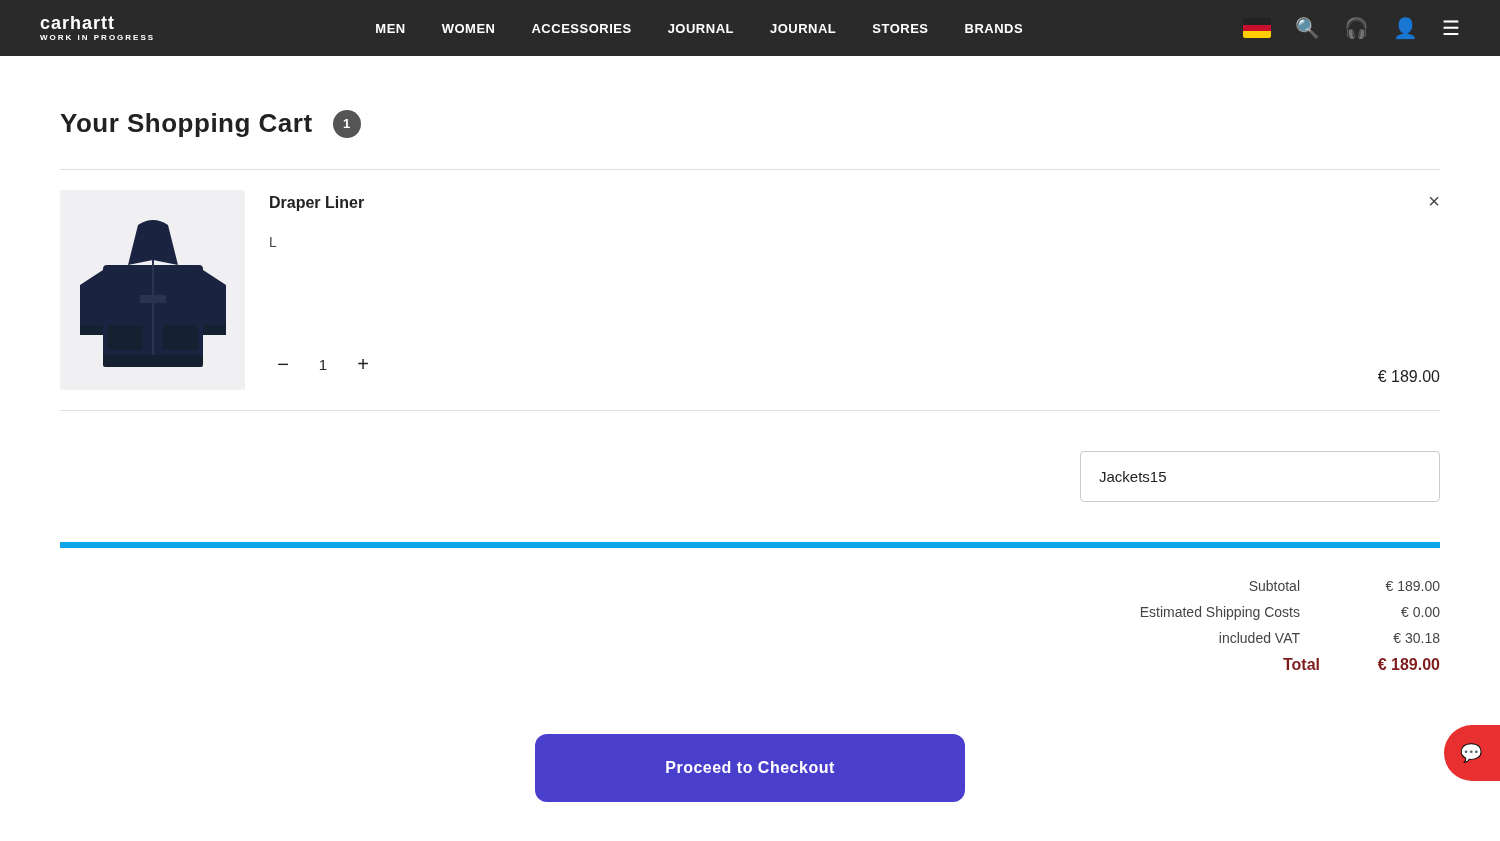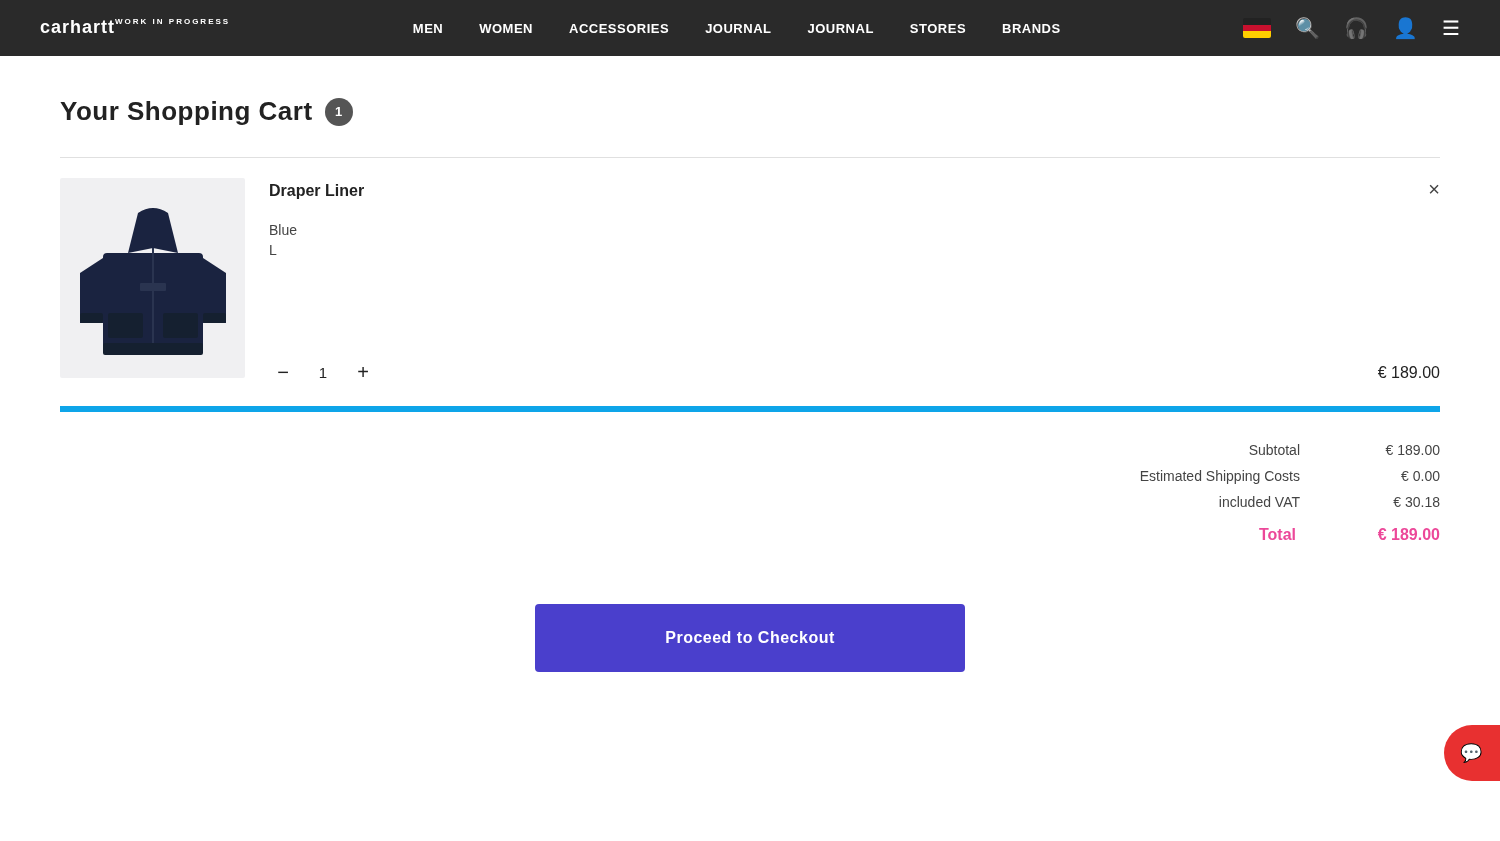--- a/index.html
+++ b/index.html
@@ -9,21 +9,21 @@
     nav {
       background: #2a2a2a;
       display: flex;
       align-items: center;
       justify-content: space-between;
       height: 56px;
       padding: 0 40px;
     }
     .nav-logo {
       display: flex;
-      flex-direction: row;
+      flex-direction: column;
       color: #fff;
       font-size: 13px;
       font-weight: 900;
       letter-spacing: 1px;
       line-height: 1.1;
     }
     .nav-logo .logo-main { font-size: 18px; }
     .nav-logo .logo-sub { font-size: 8px; letter-spacing: 2px; font-weight: 700; }
     .nav-links {
       display: flex;
@@ -62,21 +62,22 @@
     
     .main-content {
       padding: 0 60px;
     }
 
     
     .page-title-section {
       padding: 40px 0 30px 0;
       display: flex;
       align-items: center;
-      gap: 12px;
+      gap: 20px;
+      margin-top: 12px;
     }
     .page-title {
       font-size: 26px;
       font-weight: 700;
       letter-spacing: 0.5px;
     }
     .cart-count-badge {
       background: #555;
       color: #fff;
       border-radius: 50%;
@@ -208,45 +209,44 @@
     }
     .summary-row .summary-label {
       text-align: right;
     }
     .summary-row .summary-value {
       min-width: 80px;
       text-align: right;
     }
     .summary-total-row {
       display: flex;
-      gap: 64px;
+      gap: 40px;
       font-size: 16px;
       font-weight: 700;
-      color: #ec4899;
-      margin-top: 6px;
+      color: #7f1d1d;
     }
     .summary-total-row .total-label {
       text-align: right;
     }
     .summary-total-row .total-value {
       min-width: 80px;
       text-align: right;
     }
 
     
     .checkout-section {
       display: flex;
       justify-content: center;
       padding: 30px 0 50px 0;
     }
     .checkout-btn {
       background: #4a3fcc;
       color: #fff;
       border: none;
-      border-radius: 4px;
+      border-radius: 12px;
       width: 430px;
       height: 68px;
       font-size: 16px;
       font-weight: 600;
       letter-spacing: 0.5px;
       cursor: pointer;
     }
 
     
     .chat-bubble {
@@ -325,32 +325,34 @@
         <rect x="25" y="150" width="100" height="12" rx="2" fill="#152030"></rect>
 
         <rect x="2" y="120" width="23" height="10" rx="2" fill="#152030"></rect>
         <rect x="125" y="120" width="23" height="10" rx="2" fill="#152030"></rect>
 
         <rect x="62" y="90" width="26" height="8" rx="1" fill="#2a3450"></rect>
       </svg>
     </div>
     <div class="cart-item-details">
       <div class="item-name">Draper Liner</div>
-      <div class="item-color">Blue</div>
       <div class="item-size">L</div>
       <div class="quantity-section">
         <button class="qty-btn">−</button>
         <span class="qty-value">1</span>
         <button class="qty-btn">+</button>
       </div>
     </div>
     <button class="remove-btn">×</button>
     <div class="item-price">€ 189.00</div>
   </div>
 
+  <div class="coupon-section">
+    <input class="coupon-input" type="text" value="Jackets15" style="">
+  </div>
 
   <div class="summary-section">
     <div class="summary-row">
       <span class="summary-label">Subtotal</span>
       <span class="summary-value">€ 189.00</span>
     </div>
     <div class="summary-row">
       <span class="summary-label">Estimated Shipping Costs</span>
       <span class="summary-value">€ 0.00</span>
     </div>

